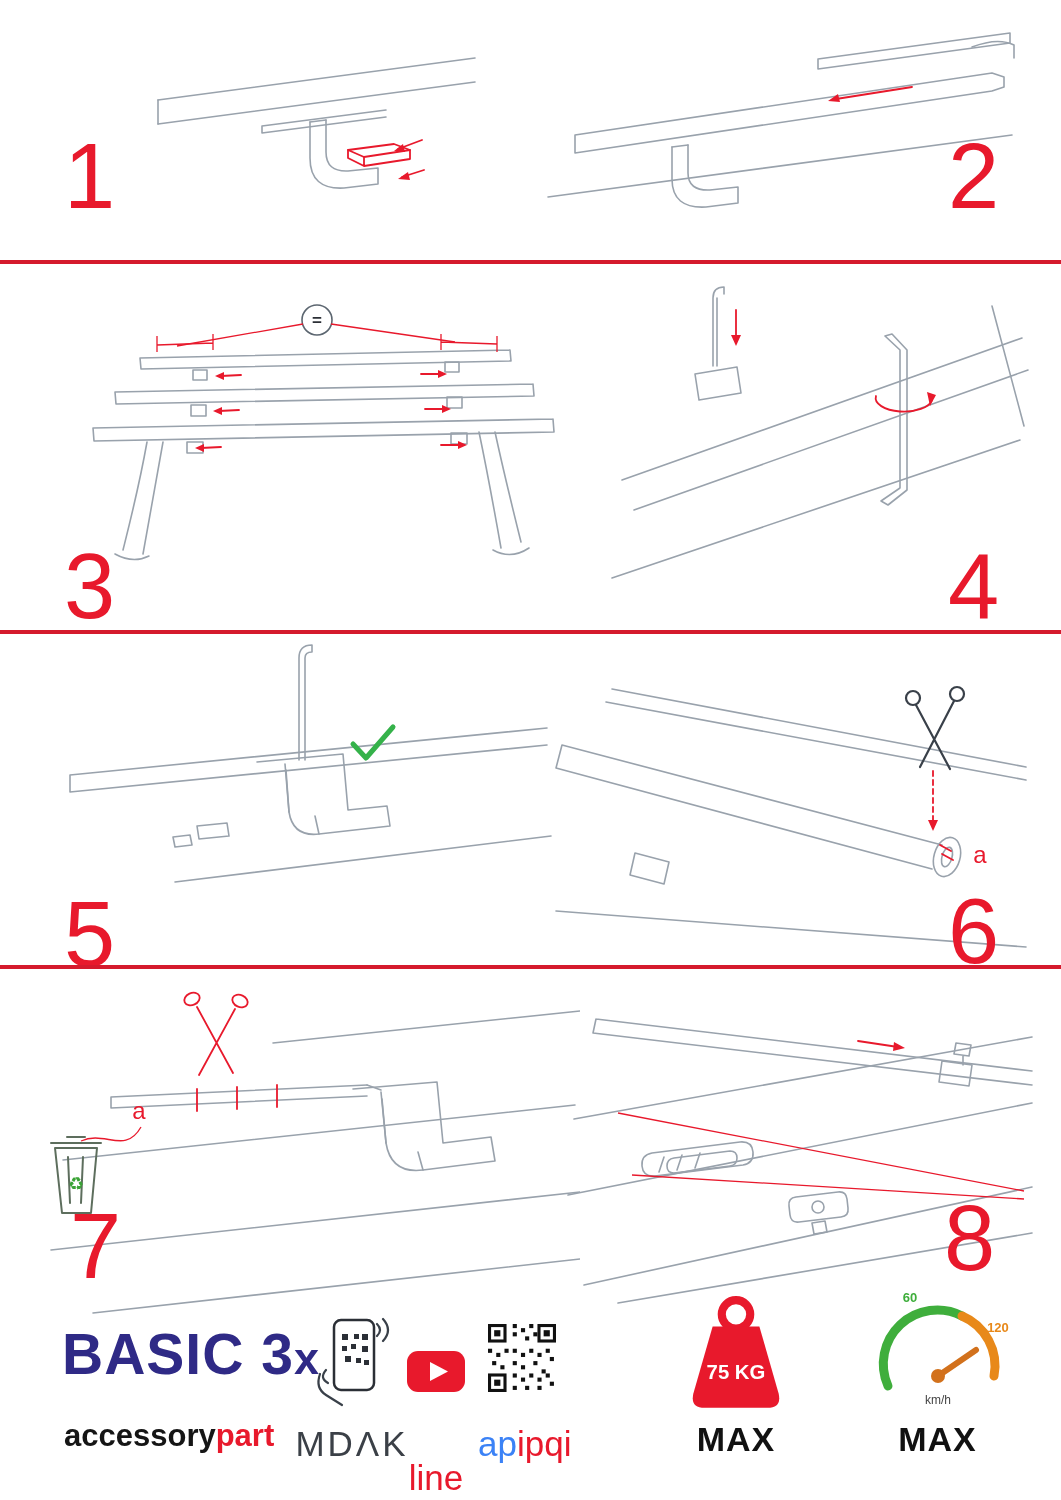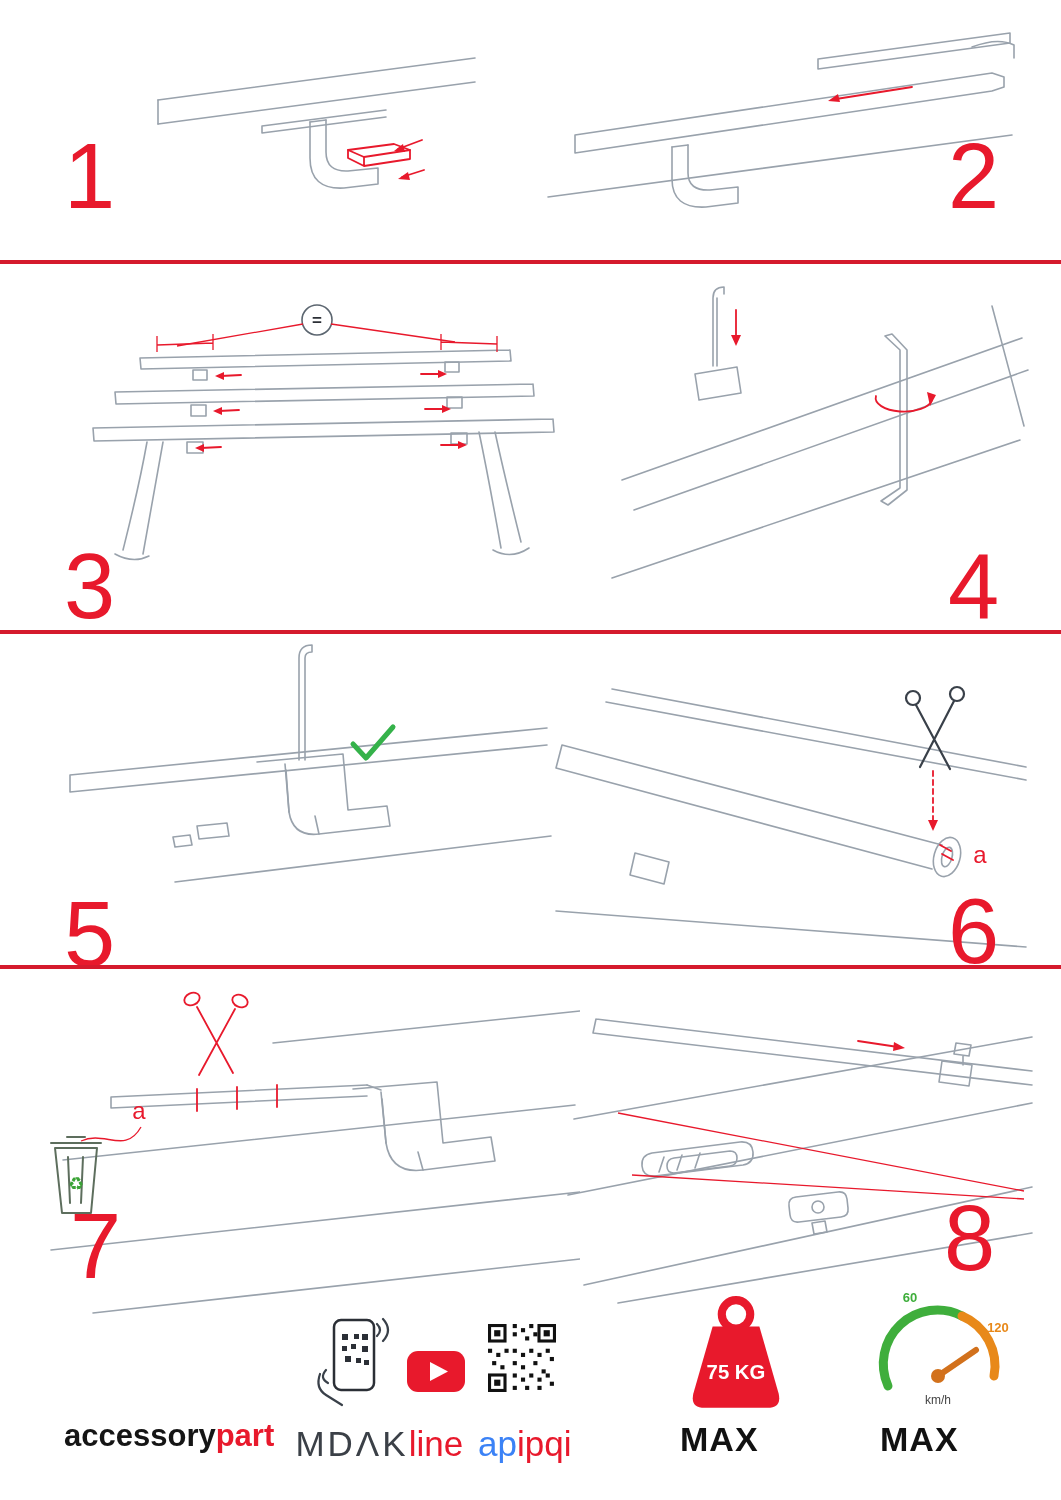--- a/index.html
+++ b/index.html
@@ -21,23 +21,23 @@
   svg .rf { fill:#e8192c; stroke:none; }
   svg .gn { stroke:#35b24a; stroke-width:5; fill:none; stroke-linecap:round; stroke-linejoin:round; }
   svg .tr { stroke:#5d6e5d; stroke-width:2; fill:none; stroke-linecap:round; stroke-linejoin:round; }
   svg text { font-family:"Liberation Sans", sans-serif; }
   .brand-basic {
     position:absolute; left:62px; top:1326px; color:#2f2a86; font-weight:bold;
     font-size:57px; line-height:1; letter-spacing:1px;
   }
   .brand-basic .qty { font-size:45px; }
   .brand-sub { position:absolute; left:64px; top:1420px; font-size:31px; font-weight:bold; color:#151515; line-height:1; }
-  .red-txt { color:#e8192c; }
+  .red-txt { color:#e8192c;margin-top:34px; }
   .partner-label { position:absolute; font-size:35px; font-weight:normal; color:#3b4047; text-align:center; line-height:1; }
-  .max-label { position:absolute; font-size:34px; font-weight:bold; color:#111; letter-spacing:1px; line-height:1; }
+  .max-label { position:absolute; font-size:34px; font-weight:bold; color:#111; text-align:center; letter-spacing:1px; line-height:1; }
 </style>
 </head>
 <body>
 
 <div class="page">
 
   <svg class="illus" style="left:140px;top:38px" width="350" height="205" viewBox="0 0 350 205">
     <path class="g" d="M18,62 L335,20"></path>
     <path class="g" d="M18,86 L335,44"></path>
     <path class="g" d="M18,62 L18,86"></path>
@@ -189,20 +189,23 @@
     <circle class="g" cx="258" cy="222" r="6"></circle>
     <path class="g" d="M252,238 l13,-2 l2,11 l-13,2 z"></path>
     <g>
       <path class="rth" d="M58,128 L464,206 M72,190 L464,214"></path>
       <path class="r" d="M298,56 L338,62"></path>
       <polygon class="rf" points="345,63 334,57 333,66"></polygon>
     </g>
   </svg>
   <div class="step-num" style="left:944px;top:1192px">8</div>
 
+  <div class="brand-basic">
+    <span>BASIC 3</span><span class="qty">x</span>
+  </div>
   <div class="brand-sub">
     <span>accessory</span><span class="red-txt">part</span>
   </div>
 
   <svg class="illus" style="left:312px;top:1312px" width="80" height="96" viewBox="0 0 80 96">
     <path class="d" d="M8,62 Q3,76 14,83 L30,93" stroke-width="1.8"></path>
     <path class="d" d="M14,58 Q7,66 16,71" stroke-width="1.8"></path>
     <rect x="22" y="8" width="40" height="70" rx="7" fill="#fff" stroke="#2b2f36" stroke-width="2.5"></rect>
     <g fill="#2b2f36">
       <rect x="30" y="22" width="6" height="6"></rect>

